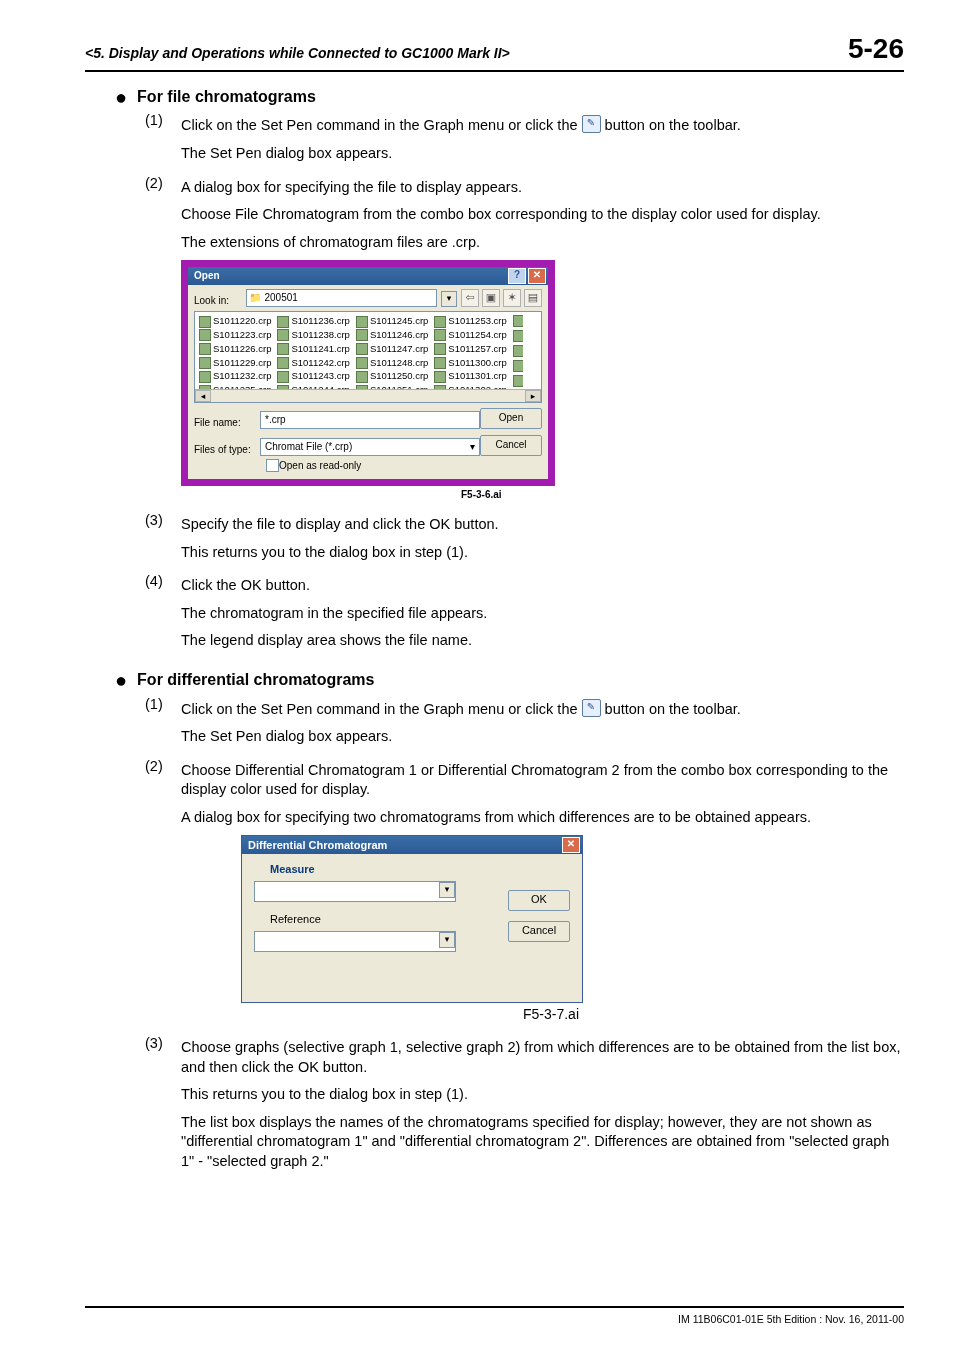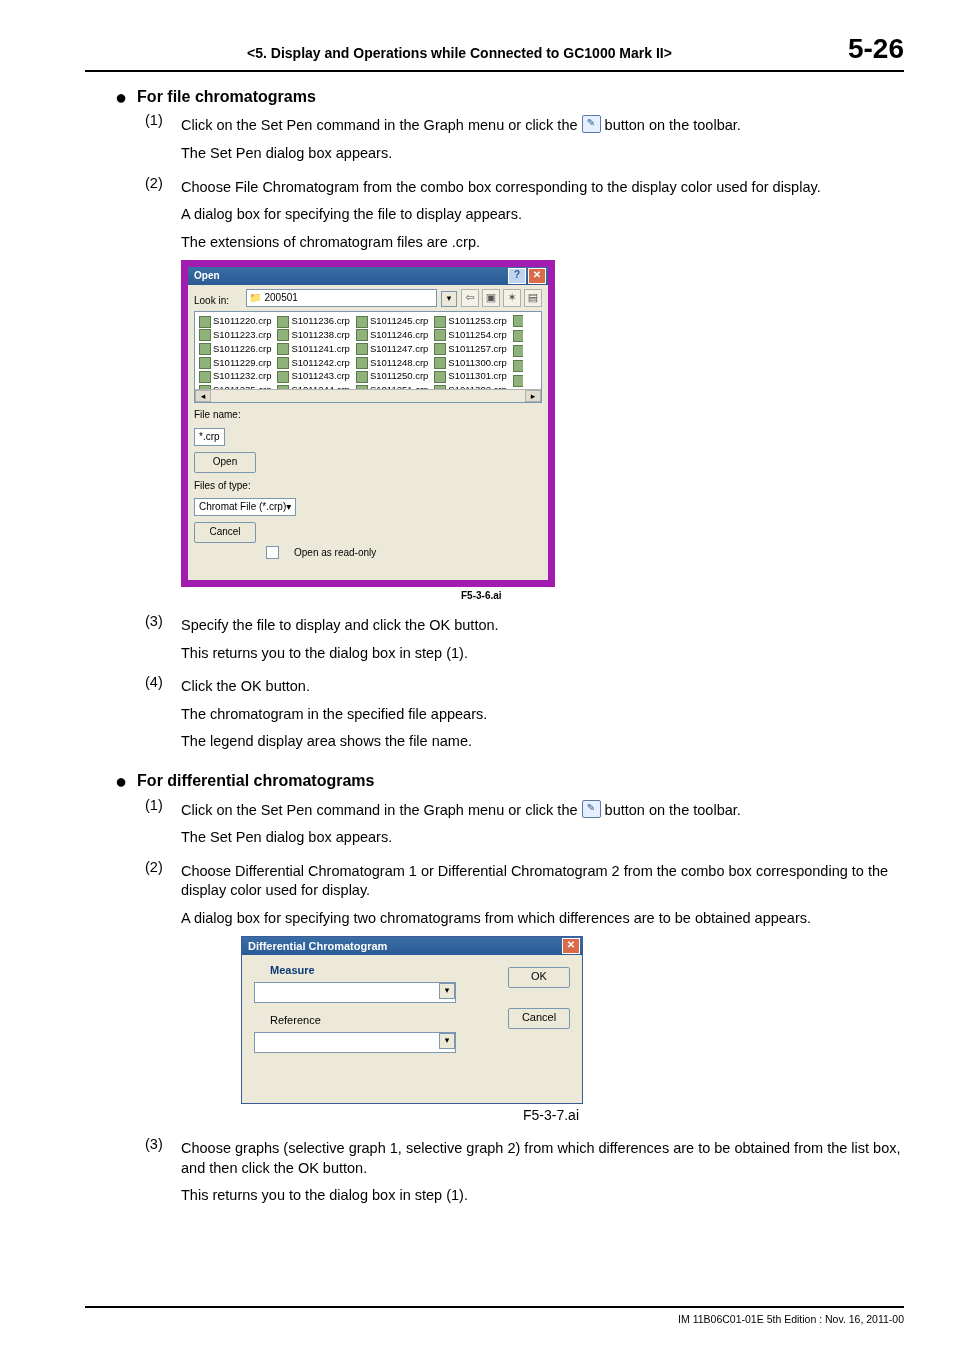--- a/index.html
+++ b/index.html
@@ -22,23 +22,23 @@
     display: flex;
     align-items: baseline;
     justify-content: flex-end;
     border-bottom: 2px solid #000;
     padding-bottom: 2px;
     margin-bottom: 14px;
     gap: 14px;
   }
   .hdr-title {
     flex: 1;
-    text-align: center;
     font-size: 14px;
     font-weight: bold;
+    font-style: italic;
   }
   .hdr-page {
     font-size: 28px;
     font-weight: bold;
   }
   .ftr-line {
     position: absolute;
     left: 85px;
     right: 50px;
     bottom: 42px;
@@ -215,24 +215,22 @@
     border: 1px solid #b0b0b0;
     background: #e0ddcf;
     text-align: center;
     font-size: 9px;
     line-height: 10px;
   }
   .hscroll .track { flex:1; }
 
   .field-row {
     display: flex;
-    align-items: flex-start;
-    gap: 6px;
+    align-items: flex-end;
     padding: 3px 6px;
-    flex-direction: column;
   }
   .field-row .lbl { width:66px; }
   .text-input {
     flex: 1;
     border: 1px solid #7a96b0;
     background: #fff;
     height: 16px;
     padding: 0 4px;
     line-height: 16px;
   }
@@ -241,22 +239,22 @@
     height: 19px;
     border: 1px solid #7a96b0;
     background: #ece9d8;
     text-align: center;
     line-height: 17px;
     border-radius: 2px;
   }
   .chk-row {
     display: flex;
     align-items: center;
-    gap: 15px;
-    padding: 0 0 20px 78px;
+    gap: 0;
+    padding: 0 0 6px 78px;
   }
   .chk {
     width: 11px; height: 11px;
     border: 1px solid #7a96b0;
     background: #fff;
   }
   .fig-id {
     font-size: 10px;
     margin: 1px 0 8px 280px;
     font-weight: bold;
@@ -293,22 +291,22 @@
     height: 19px;
     border: 1px solid #7a96b0;
     background: #fff;
     display: flex;
     margin-bottom: 10px;
   }
   .diff-combo .box { flex:1; }
   .diff-btns {
     display: flex;
     flex-direction: column;
-    gap: 20px;
-    margin-top: 4px;
+    gap: 10px;
+    margin-top: 28px;
     align-items: flex-end;
   }
   .fig-id2 {
     font-size: 14px;
     margin: 2px 0 8px 342px;
   }
 </style>
 </head>
 <body>
 
@@ -332,22 +330,22 @@
           <span>Click on the Set Pen command in the Graph menu or click the </span>
           <span class="tool-icon">✎</span>
           <span> button on the toolbar.</span>
         </p>
         <p>The Set Pen dialog box appears.</p>
       </div>
     </li>
     <li>
       <div class="num">(2)</div>
       <div class="body">
+        <p>A dialog box for specifying the file to display appears.</p>
         <p>Choose File Chromatogram from the combo box corresponding to the display color used for display.</p>
-        <p>A dialog box for specifying the file to display appears.</p>
         <p>The extensions of chromatogram files are .crp.</p>
 
         <div class="open-dlg">
           <div class="title-bar">
             <span class="t">Open</span>
             <div class="tb-btn tb-help">?</div>
             <div class="tb-btn">✕</div>
           </div>
           <div class="lookin-row">
             <div class="lbl">Look in:</div>
@@ -570,19 +568,20 @@
           </div>
         </div>
         <div class="fig-id2">F5-3-7.ai</div>
       </div>
     </li>
     <li>
       <div class="num">(3)</div>
       <div class="body">
         <p>Choose graphs (selective graph 1, selective graph 2) from which differences are to be obtained from the list box, and then click the OK button.</p>
         <p>This returns you to the dialog box in step (1).</p>
+        <p>The list box displays the names of the chromatograms specified for display; however, they are not shown as "differential chromatogram 1" and "differential chromatogram 2". Differences are obtained from "selected graph 1" - "selected graph 2."</p>
       </div>
     </li>
   </ol>
 
   <div class="ftr-line"></div>
   <div class="ftr">IM 11B06C01-01E     5th Edition : Nov. 16, 2011-00</div>
 </div>
 
 </body></html>

